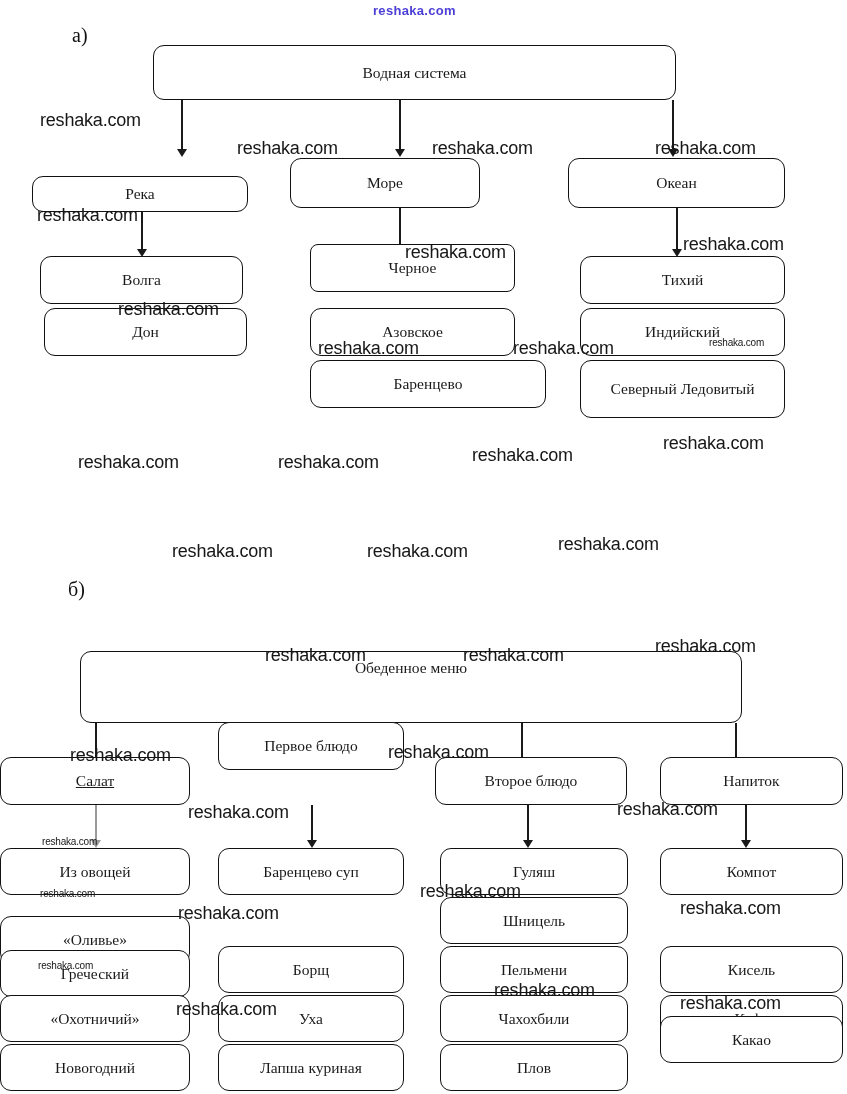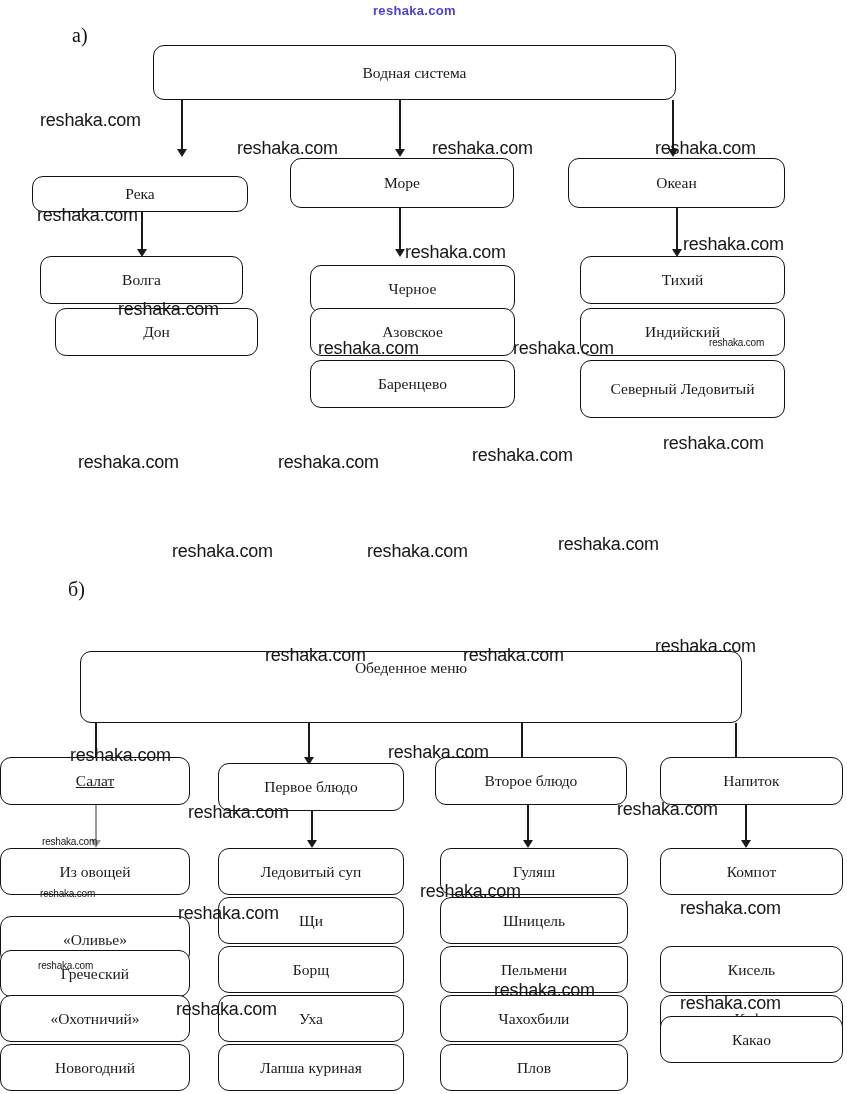--- a/index.html
+++ b/index.html
@@ -86,38 +86,38 @@
   <div class="vline" style="left:181px;top:100px;height:51px;"></div>
   <div class="arrow" style="left:177px;top:149px;"></div>
 
   <div class="vline" style="left:399px;top:100px;height:51px;"></div>
   <div class="arrow" style="left:395px;top:149px;"></div>
 
   <div class="vline" style="left:672px;top:100px;height:51px;"></div>
   <div class="arrow" style="left:668px;top:149px;"></div>
 
   <div class="box" style="left:32px;top:176px;width:216px;height:36px;">Река</div>
-  <div class="box" style="left:290px;top:158px;width:224px;height:50px;">Море</div>
+  <div class="box" style="left:290px;top:158px;width:190px;height:50px;">Море</div>
   <div class="box" style="left:568px;top:158px;width:217px;height:50px;">Океан</div>
 
   <div class="vline" style="left:141px;top:208px;height:43px;"></div>
   <div class="arrow" style="left:137px;top:249px;"></div>
 
   <div class="vline" style="left:399px;top:208px;height:43px;"></div>
   <div class="arrow" style="left:395px;top:249px;"></div>
 
   <div class="vline" style="left:676px;top:208px;height:43px;"></div>
   <div class="arrow" style="left:672px;top:249px;"></div>
 
   <div class="box" style="left:40px;top:256px;width:203px;height:48px;">Волга</div>
-  <div class="box" style="left:55px;top:308px;width:203px;height:48px;">Дон</div>
-
-  <div class="box" style="left:310px;top:265px;width:205px;height:48px;">Черное</div>
+  <div class="box" style="left:44px;top:308px;width:203px;height:48px;">Дон</div>
+
+  <div class="box" style="left:310px;top:244px;width:205px;height:48px;border-radius:8px;">Черное</div>
   <div class="box" style="left:310px;top:308px;width:205px;height:48px;">Азовское</div>
-  <div class="box" style="left:310px;top:360px;width:205px;height:48px;">Баренцево</div>
+  <div class="box" style="left:310px;top:360px;width:236px;height:48px;">Баренцево</div>
 
   <div class="box" style="left:580px;top:256px;width:205px;height:48px;">Тихий</div>
   <div class="box" style="left:580px;top:308px;width:205px;height:48px;">Индийский</div>
   <div class="box twoline" style="left:580px;top:360px;width:205px;height:58px;">Северный Ледовитый</div>
 
   <div class="sec-label" style="left:68px;top:578px;">б)</div>
 
   <div class="box lead" style="left:80px;top:651px;width:662px;height:72px;">Обеденное меню</div>
 
   <div class="vline" style="left:95px;top:723px;height:36px;"></div>
@@ -126,21 +126,21 @@
   <div class="vline" style="left:308px;top:723px;height:36px;"></div>
   <div class="arrow" style="left:304px;top:757px;"></div>
 
   <div class="vline" style="left:521px;top:723px;height:36px;"></div>
   <div class="arrow" style="left:517px;top:757px;"></div>
 
   <div class="vline" style="left:735px;top:723px;height:36px;"></div>
   <div class="arrow" style="left:731px;top:757px;"></div>
 
   <div class="box" style="left:0px;top:757px;width:190px;height:48px;text-decoration:underline;">Салат</div>
-  <div class="box" style="left:218px;top:763px;width:186px;height:48px;">Первое блюдо</div>
+  <div class="box" style="left:218px;top:722px;width:186px;height:48px;">Первое блюдо</div>
   <div class="box" style="left:435px;top:757px;width:192px;height:48px;">Второе блюдо</div>
   <div class="box" style="left:660px;top:757px;width:183px;height:48px;">Напиток</div>
 
   <div class="vline grey" style="left:95px;top:805px;height:37px;"></div>
   <div class="arrow grey" style="left:91px;top:840px;"></div>
 
   <div class="vline" style="left:311px;top:805px;height:37px;"></div>
   <div class="arrow" style="left:307px;top:840px;"></div>
 
   <div class="vline" style="left:527px;top:805px;height:37px;"></div>
@@ -148,22 +148,21 @@
 
   <div class="vline" style="left:745px;top:805px;height:37px;"></div>
   <div class="arrow" style="left:741px;top:840px;"></div>
 
   <div class="box" style="left:0px;top:848px;width:190px;height:47px;">Из овощей</div>
   <div class="box" style="left:0px;top:916px;width:190px;height:48px;">«Оливье»</div>
   <div class="box" style="left:0px;top:928px;width:190px;height:47px;margin-top:22px;">Греческий</div>
   <div class="box" style="left:0px;top:995px;width:190px;height:47px;">«Охотничий»</div>
   <div class="box" style="left:0px;top:1044px;width:190px;height:47px;">Новогодний</div>
 
-  <div class="box" style="left:218px;top:848px;width:186px;height:47px;">Ледовитый суп</div>
-  <div class="box" style="left:218px;top:897px;width:186px;height:47px;">Щи</div>
+  <div class="box" style="left:218px;top:848px;width:186px;height:47px;">Баренцево суп</div>
   <div class="box" style="left:218px;top:946px;width:186px;height:47px;">Борщ</div>
   <div class="box" style="left:218px;top:995px;width:186px;height:47px;">Уха</div>
   <div class="box" style="left:218px;top:1044px;width:186px;height:47px;">Лапша куриная</div>
 
   <div class="box" style="left:440px;top:848px;width:188px;height:47px;">Гуляш</div>
   <div class="box" style="left:440px;top:897px;width:188px;height:47px;">Шницель</div>
   <div class="box" style="left:440px;top:946px;width:188px;height:47px;">Пельмени</div>
   <div class="box" style="left:440px;top:995px;width:188px;height:47px;">Чахохбили</div>
   <div class="box" style="left:440px;top:1044px;width:188px;height:47px;">Плов</div>
 

